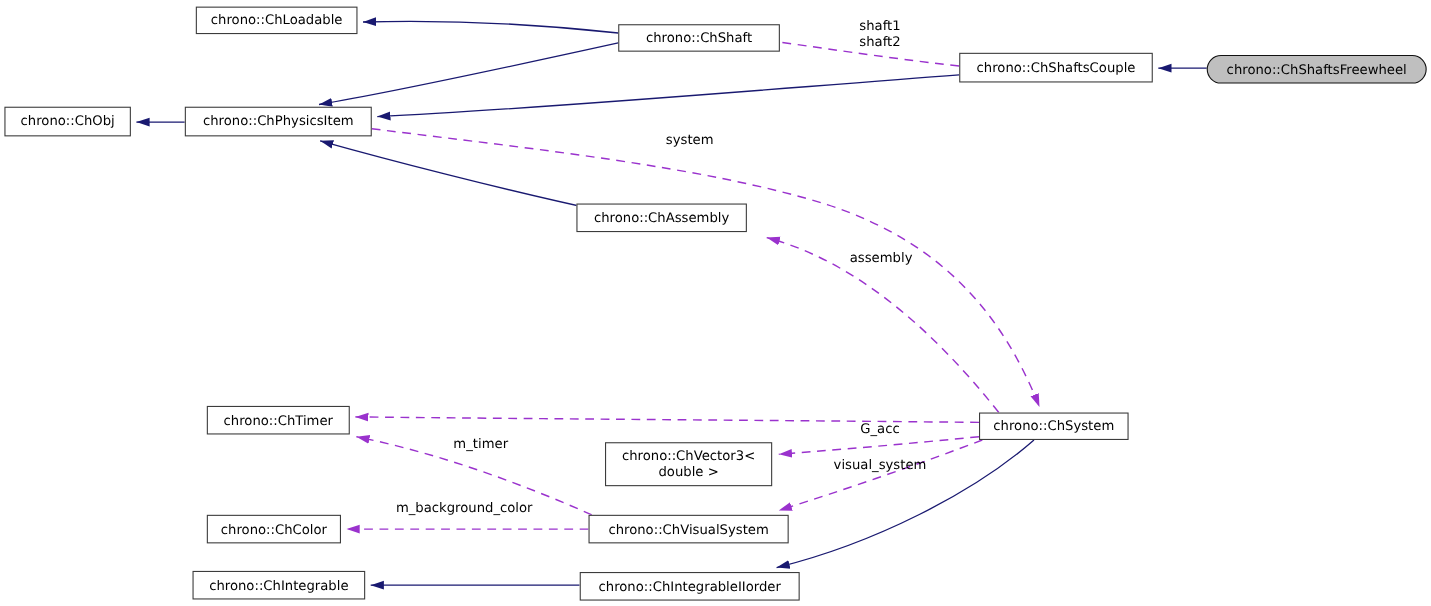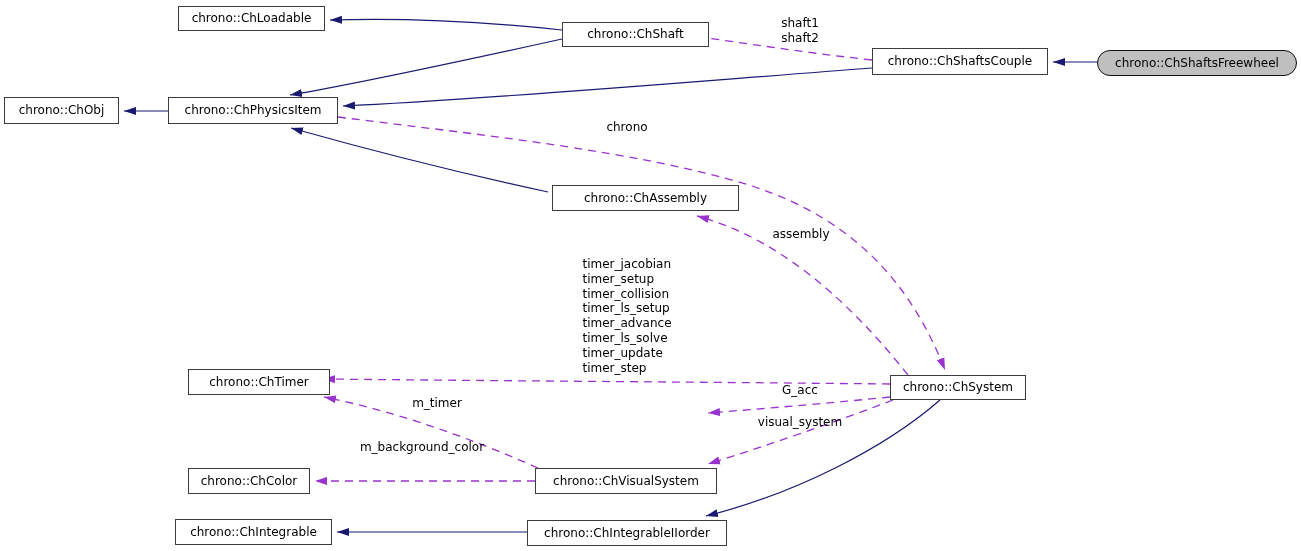--- a/index.html
+++ b/index.html
@@ -56,38 +56,32 @@
     <path d="M 893,400 C 838,421 766,446 708,464" fill="none" stroke="#9a32cd" stroke-width="1.3" stroke-dasharray="8,6" marker-end="url(#arrow-purple)"></path>
     <path d="M 535,481 L 315,481" fill="none" stroke="#9a32cd" stroke-width="1.3" stroke-dasharray="8,6" marker-end="url(#arrow-purple)"></path>
   </svg>
 
   <div class="node" style="left:178px;top:6px;width:147px;height:25px">chrono::ChLoadable</div>
   <div class="node" style="left:562px;top:22px;width:147px;height:25px">chrono::ChShaft</div>
   <div class="node" style="left:872px;top:48px;width:176px;height:27px">chrono::ChShaftsCouple</div>
   <div class="node current" style="left:1097px;top:50px;width:200px;height:26px">chrono::ChShaftsFreewheel</div>
   <div class="node" style="left:168px;top:97px;width:170px;height:27px">chrono::ChPhysicsItem</div>
   <div class="node" style="left:4px;top:97px;width:115px;height:27px">chrono::ChObj</div>
-  <div class="node" style="left:552px;top:185px;width:187px;height:26px">chrono::ChAssembly</div>
-  <div class="node" style="left:188px;top:369px;width:142px;height:26px">chrono::ChTimer</div>
+  <div class="node" style="left:524px;top:185px;width:155px;height:26px">chrono::ChAssembly</div>
+  <div class="node" style="left:188px;top:369px;width:130px;height:26px">chrono::ChTimer</div>
   <div class="node" style="left:890px;top:375px;width:136px;height:25px">chrono::ChSystem</div>
+  <div class="node" style="left:550px;top:402px;width:152px;height:40px">chrono::ChVector3&lt;
+double &gt;</div>
   <div class="node" style="left:188px;top:468px;width:122px;height:26px">chrono::ChColor</div>
   <div class="node" style="left:535px;top:468px;width:182px;height:26px">chrono::ChVisualSystem</div>
   <div class="node" style="left:175px;top:519px;width:157px;height:26px">chrono::ChIntegrable</div>
   <div class="node" style="left:527px;top:520px;width:200px;height:26px">chrono::ChIntegrableIIorder</div>
 
   <div class="elabel" style="left:800px;top:16px">shaft1
 shaft2</div>
-  <div class="elabel" style="left:627px;top:120px">chrono</div>
+  <div class="elabel" style="left:627px;top:120px">system</div>
   <div class="elabel" style="left:801px;top:227px">assembly</div>
-  <div class="elabel timers" style="left:627px;top:257px">timer_jacobian
-timer_setup
-timer_collision
-timer_ls_setup
-timer_advance
-timer_ls_solve
-timer_update
-timer_step</div>
   <div class="elabel" style="left:437px;top:396px">m_timer</div>
   <div class="elabel" style="left:800px;top:383px">G_acc</div>
   <div class="elabel" style="left:800px;top:415px">visual_system</div>
-  <div class="elabel" style="left:422px;top:440px">m_background_color</div>
+  <div class="elabel" style="left:422px;top:454px">m_background_color</div>
 
 </div>
 
 </body></html>

